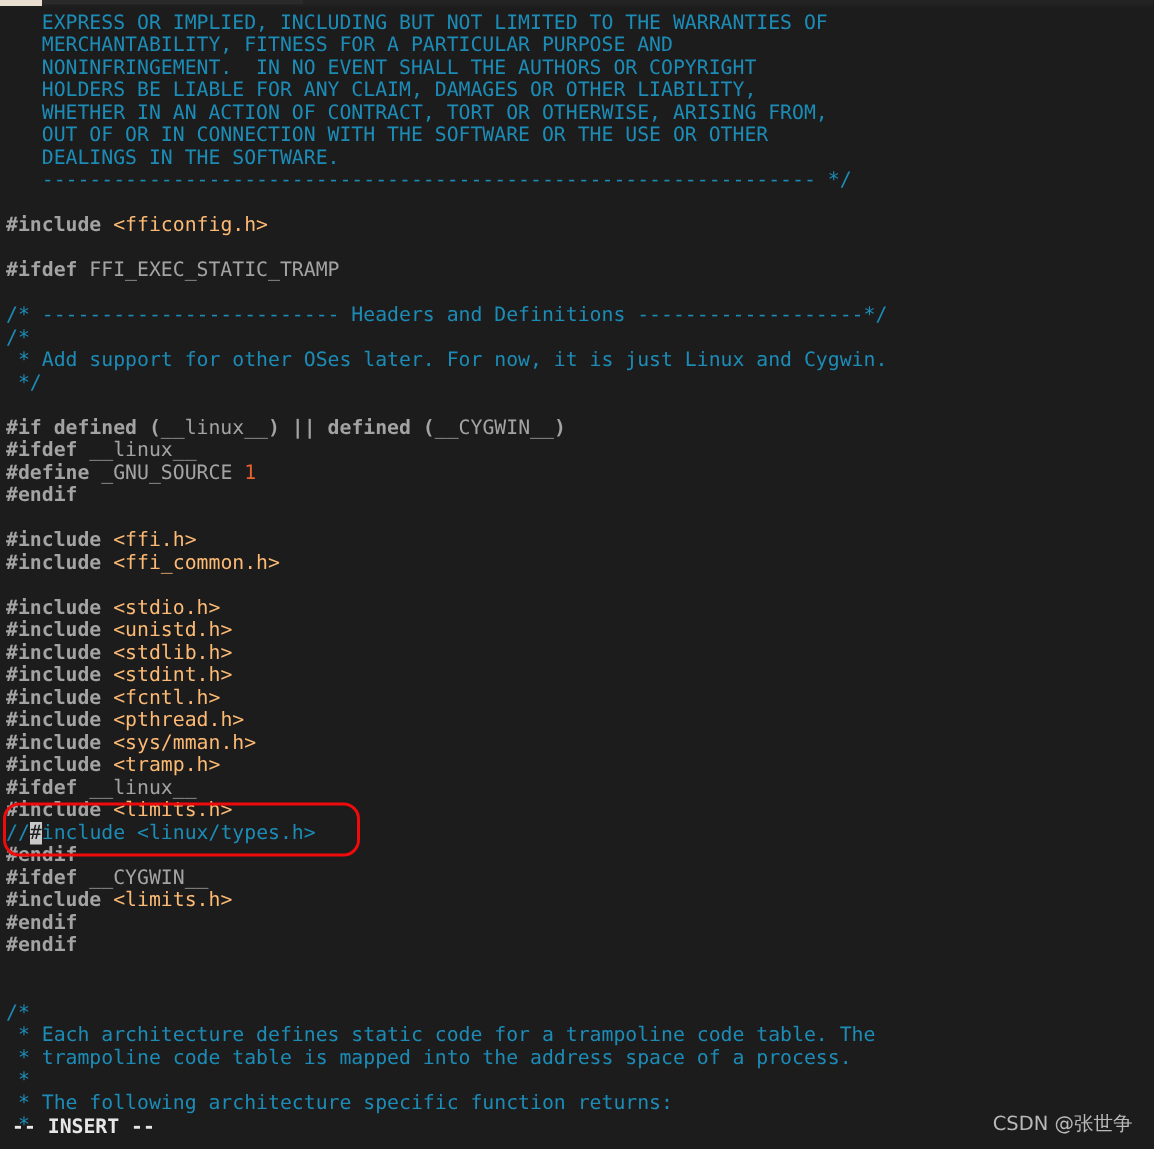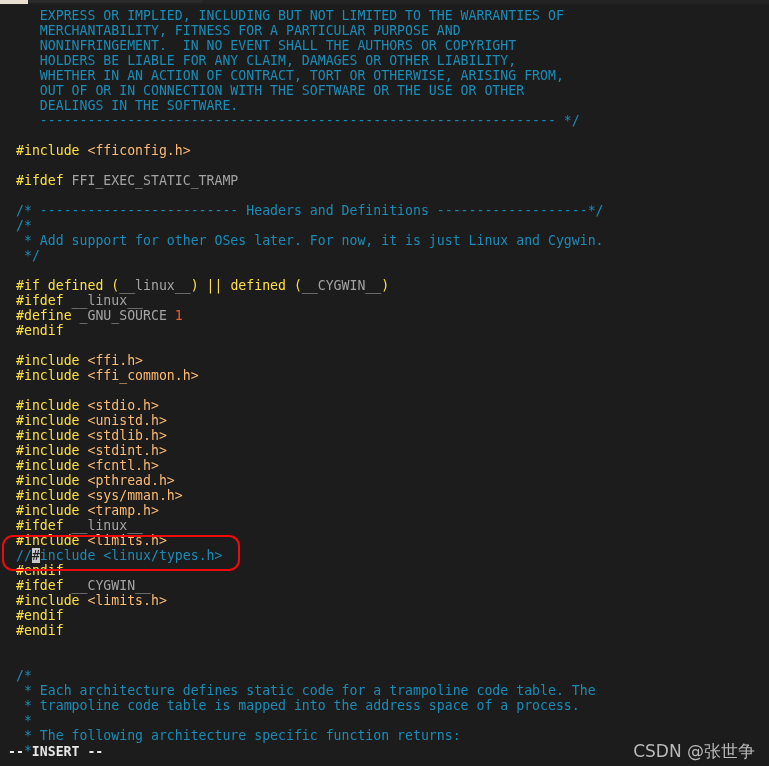--- a/index.html
+++ b/index.html
@@ -52,27 +52,27 @@
     top: 8px;
     left: 0;
     width: 769px;
     font-size: 13.2px;
     line-height: 15px;
     white-space: pre;
     letter-spacing: 0px;
   }
   .ln {
     height: 15px;
-    padding-left: 16px;
+    padding-left: 4px;
     white-space: pre;
   }
 
   
   .cmt   { color: #1c8cb7; }   
-  .pre   { color: #fde047; }   
+  .pre   { color: #a3a3a3; font-weight: bold; }   
   .macro { color: #a3a3a3; }   
   .str   { color: #fdba74; }   
   .num   { color: #e8612f; }
 
   
   .cursor {
     background: #c9c9c9;
     color: #1c1c1c;
   }
 
@@ -100,21 +100,21 @@
     font-weight: bold;
     white-space: pre;
   }
 
   
   #watermark {
     position: absolute;
     right: 14px;
     top: 740px;
     font-family: "DejaVu Sans", "Liberation Sans", sans-serif;
-    font-size: 17px;
+    font-size: 13px;
     color: #b9b9b9;
     white-space: pre;
   }
 </style>
 </head>
 <body>
 
 <div id="screen">
 
   <div id="chrome-strip">

